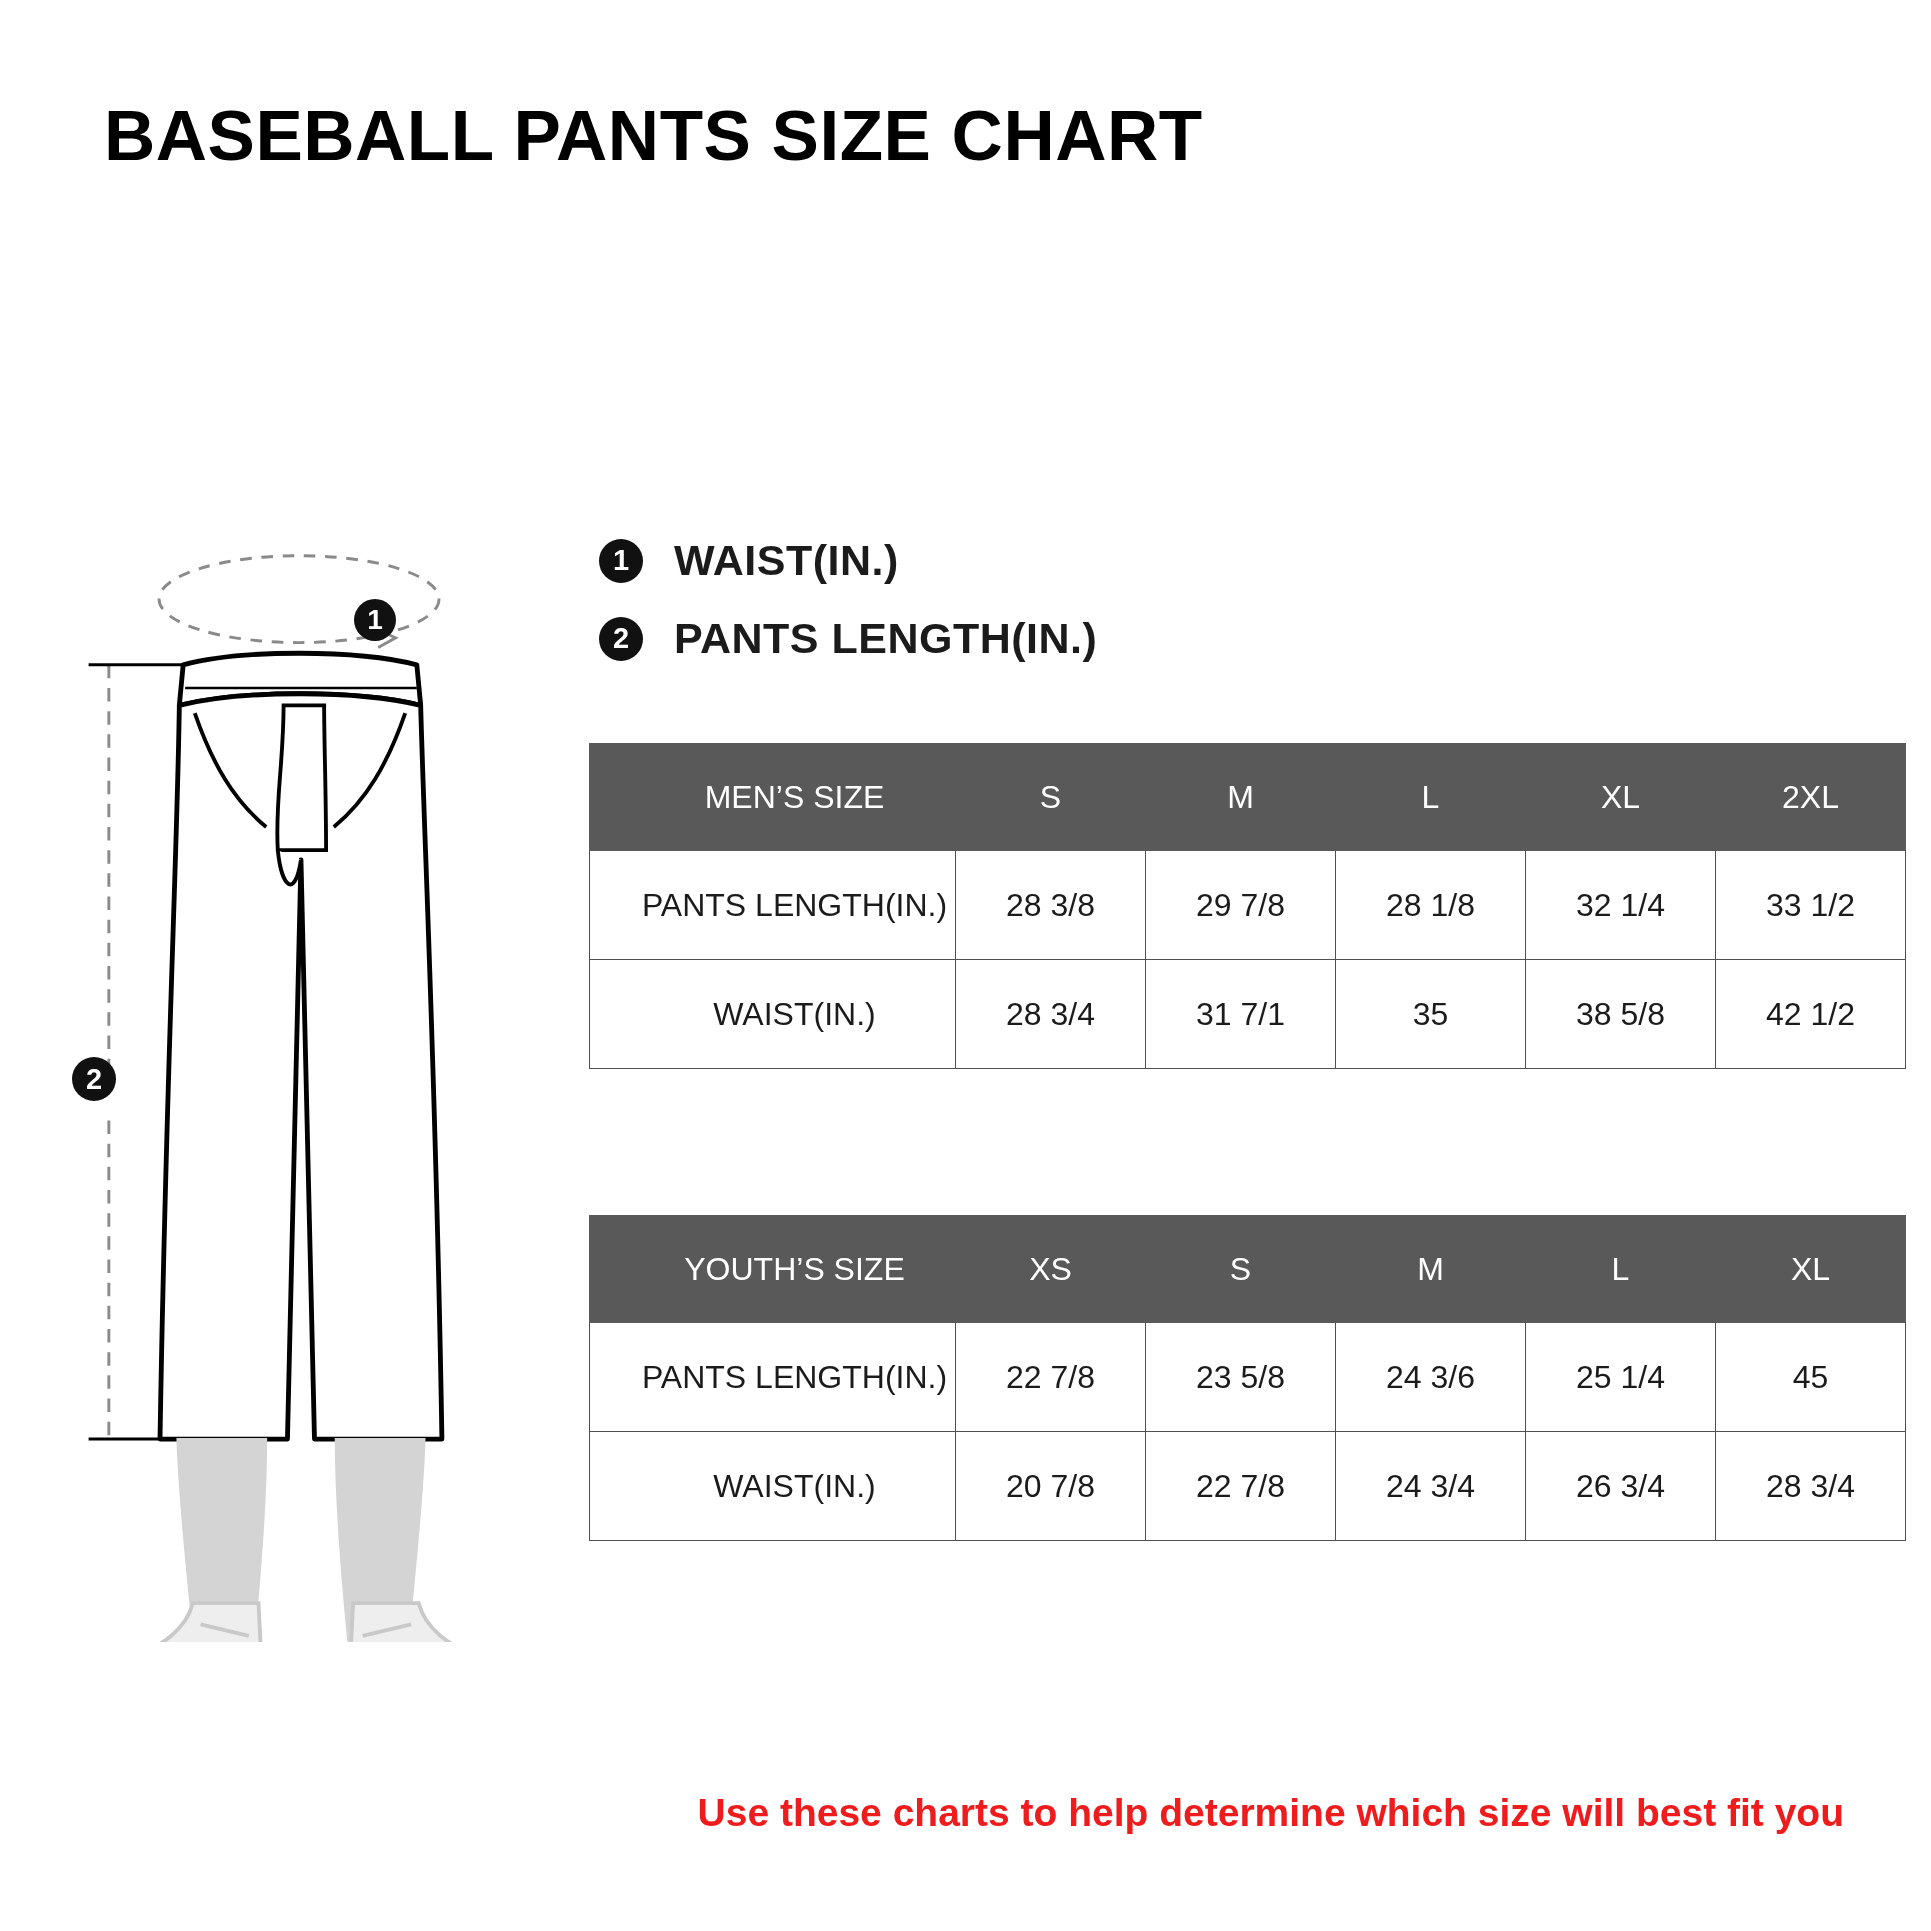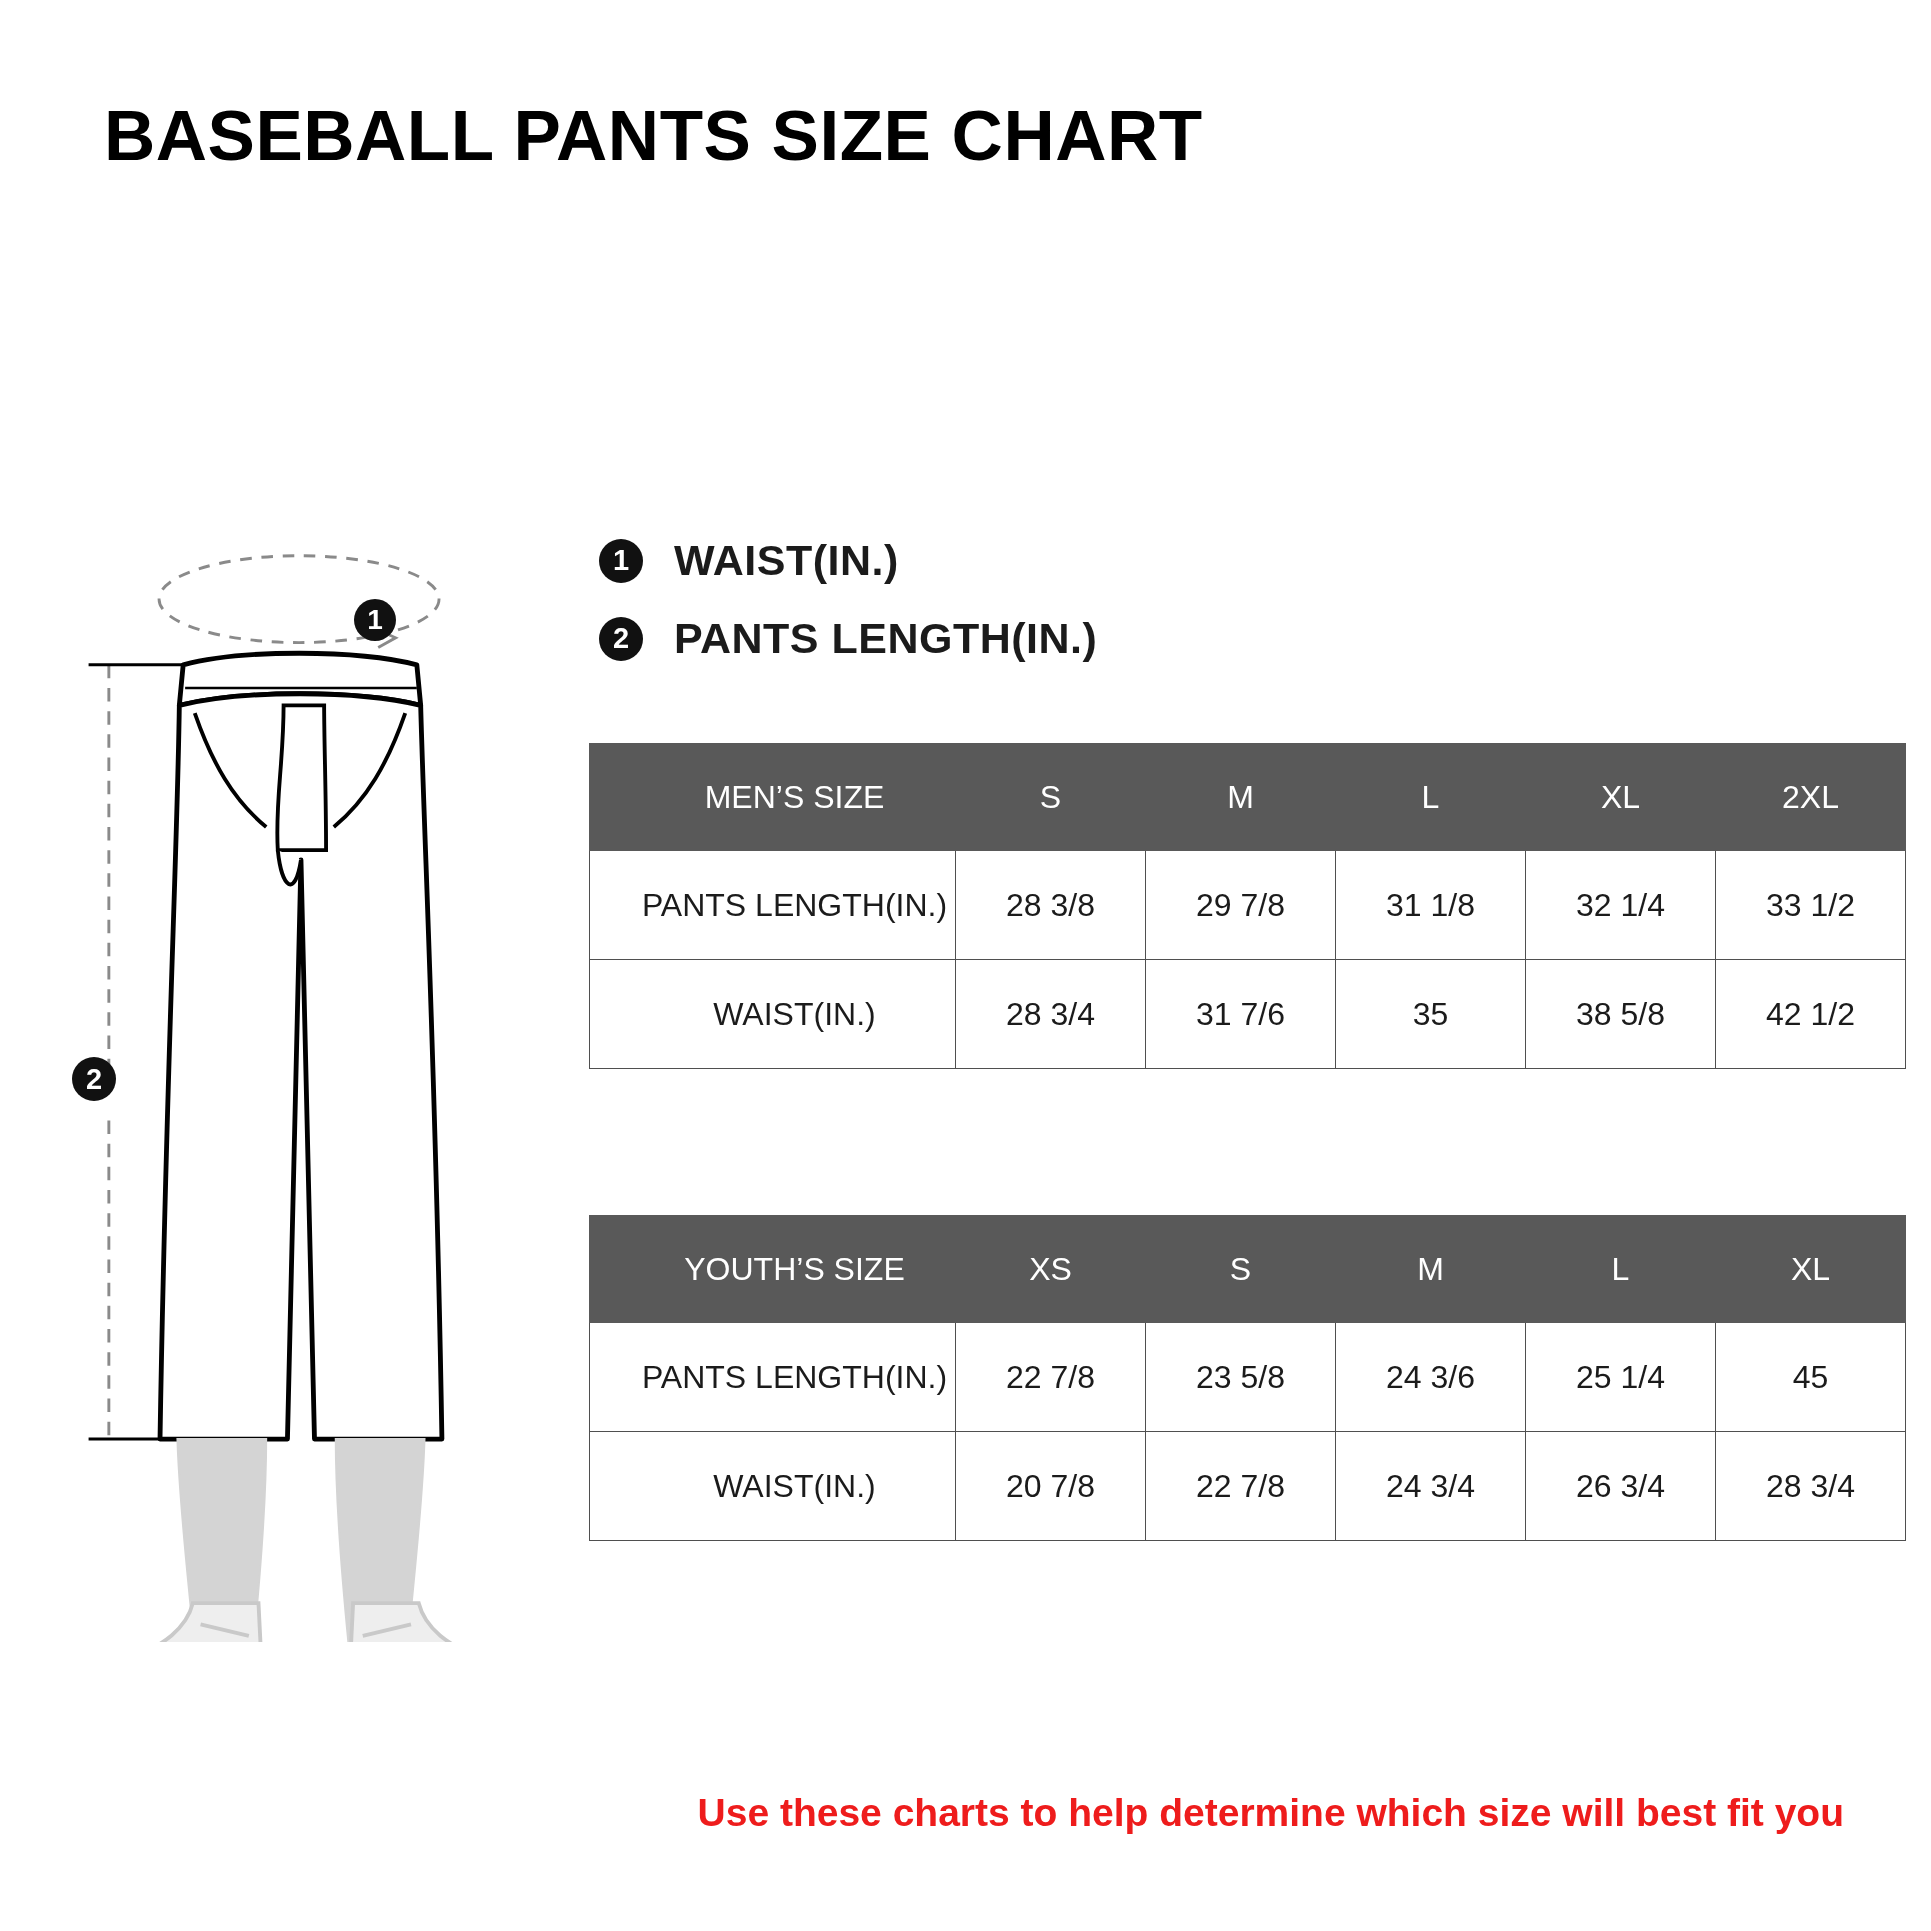--- a/index.html
+++ b/index.html
@@ -234,28 +234,28 @@
         <th class="datacol">L</th>
         <th class="datacol">XL</th>
         <th class="datacol">2XL</th>
       </tr>
     </thead>
     <tbody>
       <tr>
         <td class="rowhead">PANTS LENGTH(IN.)</td>
         <td>28 3/8</td>
         <td>29 7/8</td>
-        <td>31 1/8</td>
+        <td>28 1/8</td>
         <td>32 1/4</td>
         <td>33 1/2</td>
       </tr>
       <tr>
         <td class="rowhead">WAIST(IN.)</td>
         <td>28 3/4</td>
-        <td>31 7/6</td>
+        <td>31 7/1</td>
         <td>35</td>
         <td>38 5/8</td>
         <td>42 1/2</td>
       </tr>
     </tbody>
   </table>
 
   <table class="size-table" id="youth-table">
     <thead>
       <tr>

